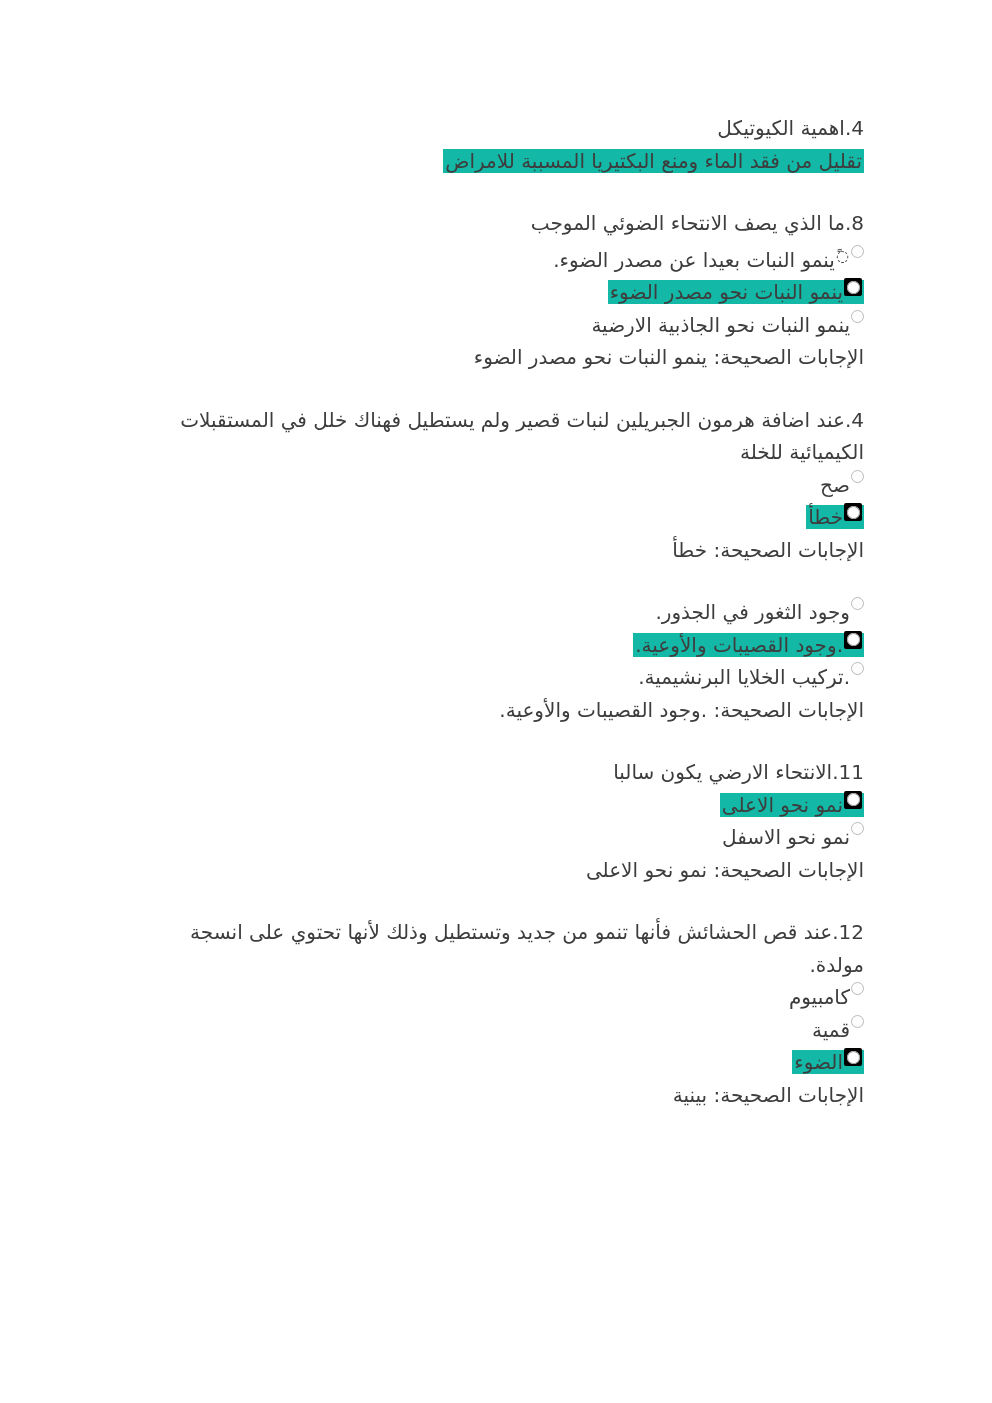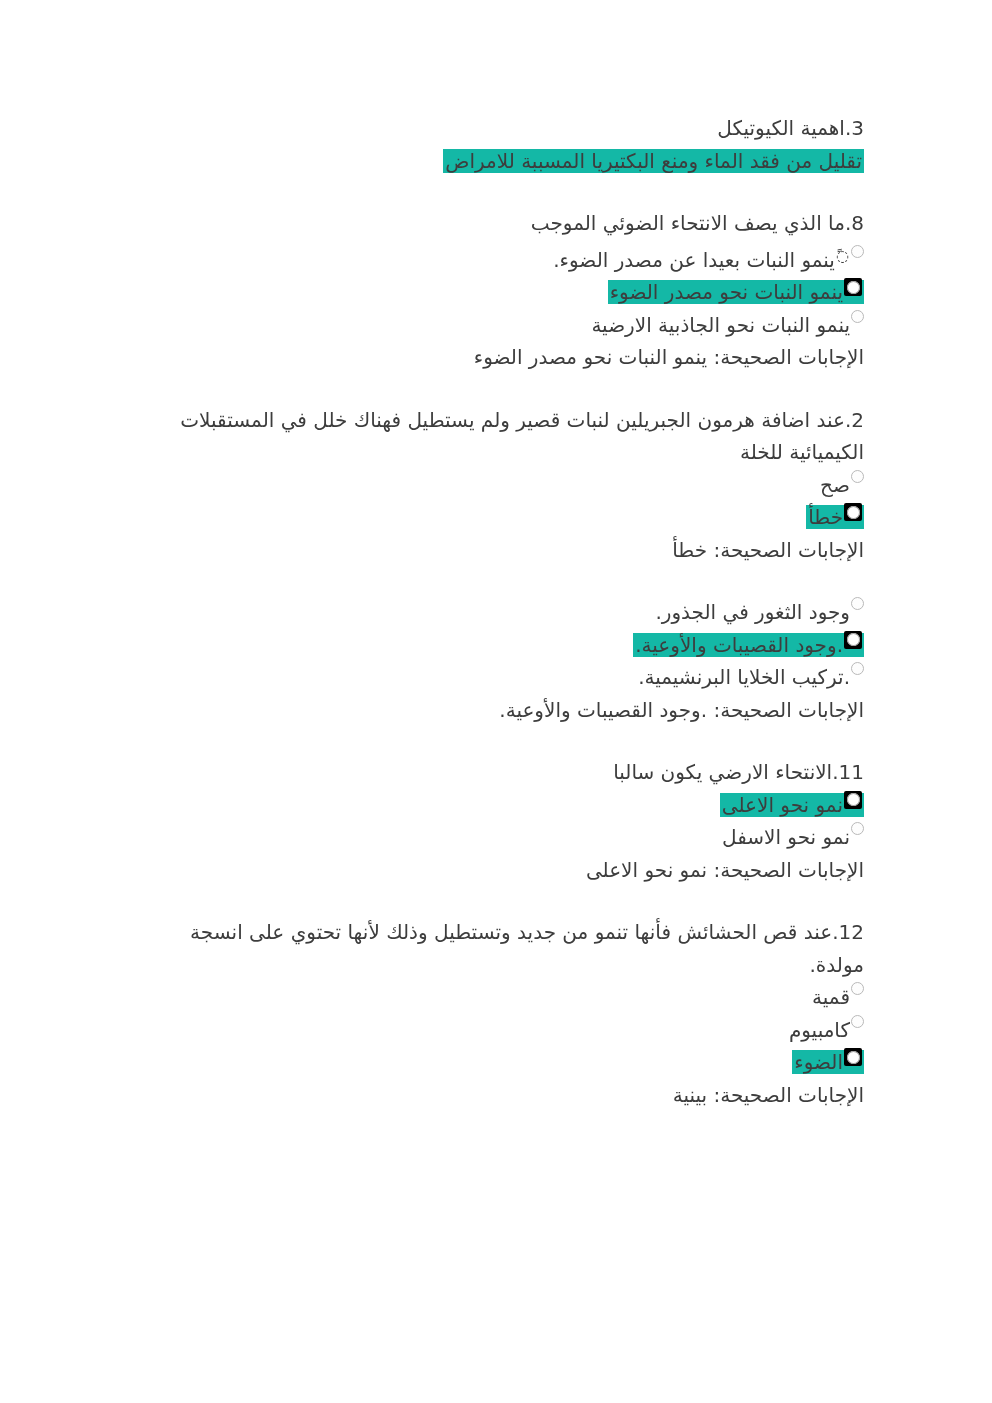--- a/index.html
+++ b/index.html
@@ -54,34 +54,34 @@
     margin:0 1px;
     color:#3d3d3d;
   }
 </style>
 </head>
 <body>
 
 <div class="doc">
 
   <div class="question">
-    <div class="line">3.اهمية الكيوتيكل</div>
+    <div class="line">4.اهمية الكيوتيكل</div>
     <div class="line"><span class="hl">تقليل من فقد الماء ومنع البكتيريا المسببة للامراض</span></div>
   </div>
 
   <div class="question">
     <div class="line">8.ما الذي يصف الانتحاء الضوئي الموجب</div>
     <div class="line"><span class="radio"></span><span class="opt-prefix">◌ً</span><span>ينمو النبات بعيدا عن مصدر الضوء.</span></div>
     <div class="line"><span class="hl"><span class="radio-sel"></span><span>ينمو النبات نحو مصدر الضوء</span></span></div>
     <div class="line"><span class="radio"></span><span>ينمو النبات نحو الجاذبية الارضية</span></div>
     <div class="line">الإجابات الصحيحة: ينمو النبات نحو مصدر الضوء</div>
   </div>
 
   <div class="question">
-    <div class="line">2.عند اضافة هرمون الجبريلين لنبات قصير ولم يستطيل فهناك خلل في المستقبلات الكيميائية للخلة</div>
+    <div class="line">4.عند اضافة هرمون الجبريلين لنبات قصير ولم يستطيل فهناك خلل في المستقبلات الكيميائية للخلة</div>
     <div class="line"><span class="radio"></span><span>صح</span></div>
     <div class="line"><span class="hl"><span class="radio-sel"></span><span>خطأ</span></span></div>
     <div class="line">الإجابات الصحيحة: خطأ</div>
   </div>
 
   <div class="question">
     <div class="line"><span class="radio"></span><span>وجود الثغور في الجذور.</span></div>
     <div class="line"><span class="hl"><span class="radio-sel"></span><span>.وجود القصيبات والأوعية.</span></span></div>
     <div class="line"><span class="radio"></span><span>.تركيب الخلايا البرنشيمية.</span></div>
     <div class="line">الإجابات الصحيحة: .وجود القصيبات والأوعية.</div>
@@ -89,19 +89,19 @@
 
   <div class="question">
     <div class="line">11.الانتحاء الارضي يكون سالبا</div>
     <div class="line"><span class="hl"><span class="radio-sel"></span><span>نمو نحو الاعلى</span></span></div>
     <div class="line"><span class="radio"></span><span>نمو نحو الاسفل</span></div>
     <div class="line">الإجابات الصحيحة: نمو نحو الاعلى</div>
   </div>
 
   <div class="question">
     <div class="line">12.عند قص الحشائش فأنها تنمو من جديد وتستطيل وذلك لأنها تحتوي على انسجة مولدة.</div>
+    <div class="line"><span class="radio"></span><span>كامبيوم</span></div>
     <div class="line"><span class="radio"></span><span>قمية</span></div>
-    <div class="line"><span class="radio"></span><span>كامبيوم</span></div>
     <div class="line"><span class="hl"><span class="radio-sel"></span><span>الضوء</span></span></div>
     <div class="line">الإجابات الصحيحة: بينية</div>
   </div>
 
 </div>
 
 </body></html>

